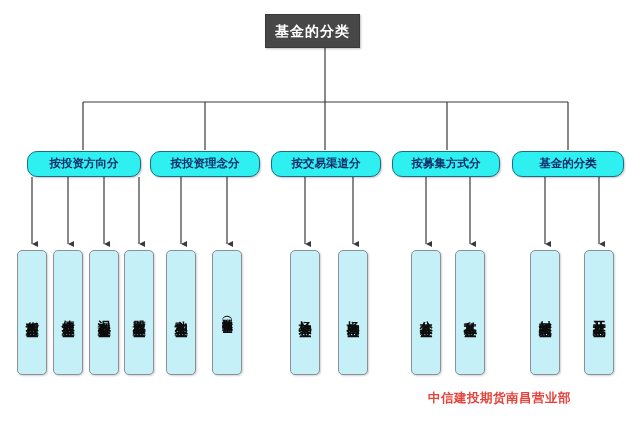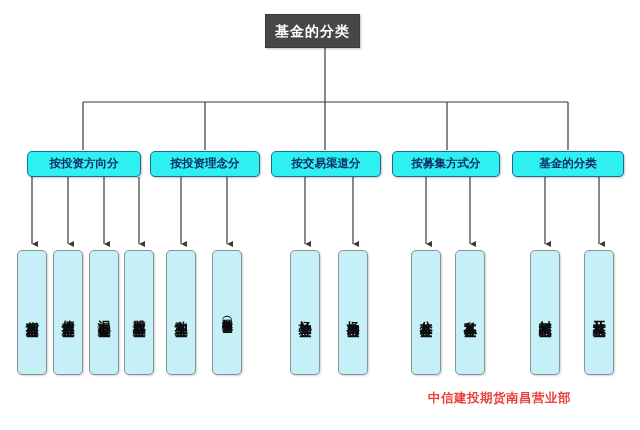--- a/index.html
+++ b/index.html
@@ -48,21 +48,21 @@
     letter-spacing: 1px;
     line-height: 1;
   }
 
   
   .cat-box {
     position: absolute;
     height: 26px;
     background: #2ff0f0;
     border: 1px solid #1a6f86;
-    border-radius: 5px;
+    border-radius: 10px;
     display: flex;
     align-items: center;
     justify-content: center;
     box-sizing: border-box;
     box-shadow: 1px 1px 2px rgba(0,0,0,0.22);
   }
   .cat-box .label {
     color: #102a6b;
     font-size: 11.5px;
     font-weight: bold;

